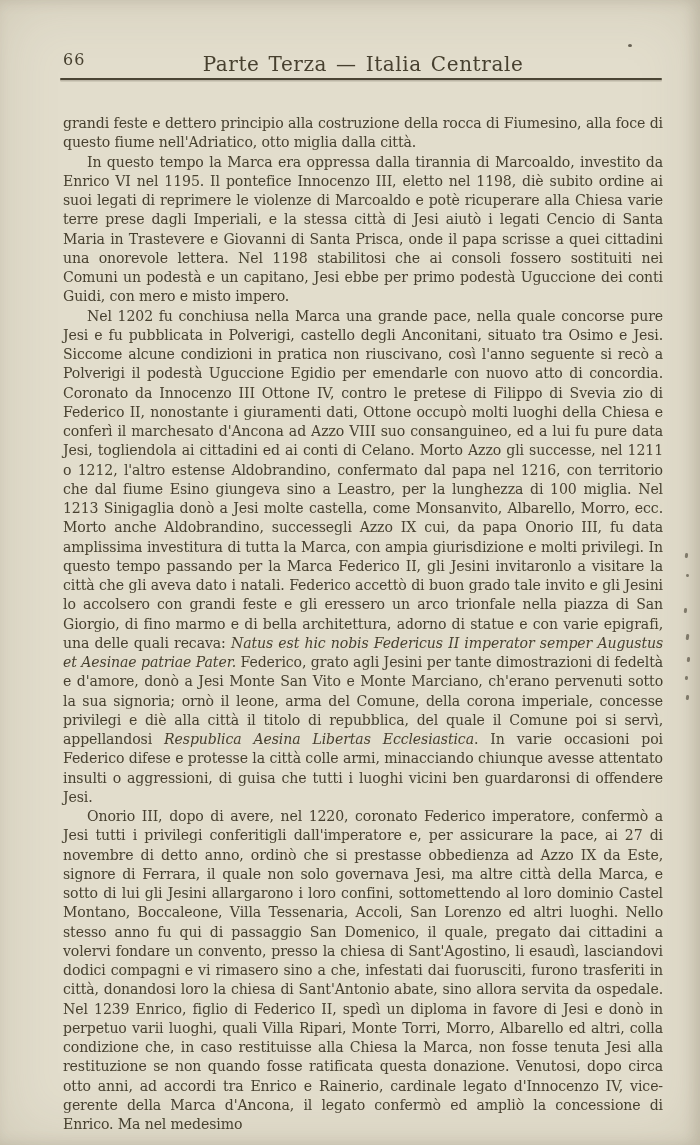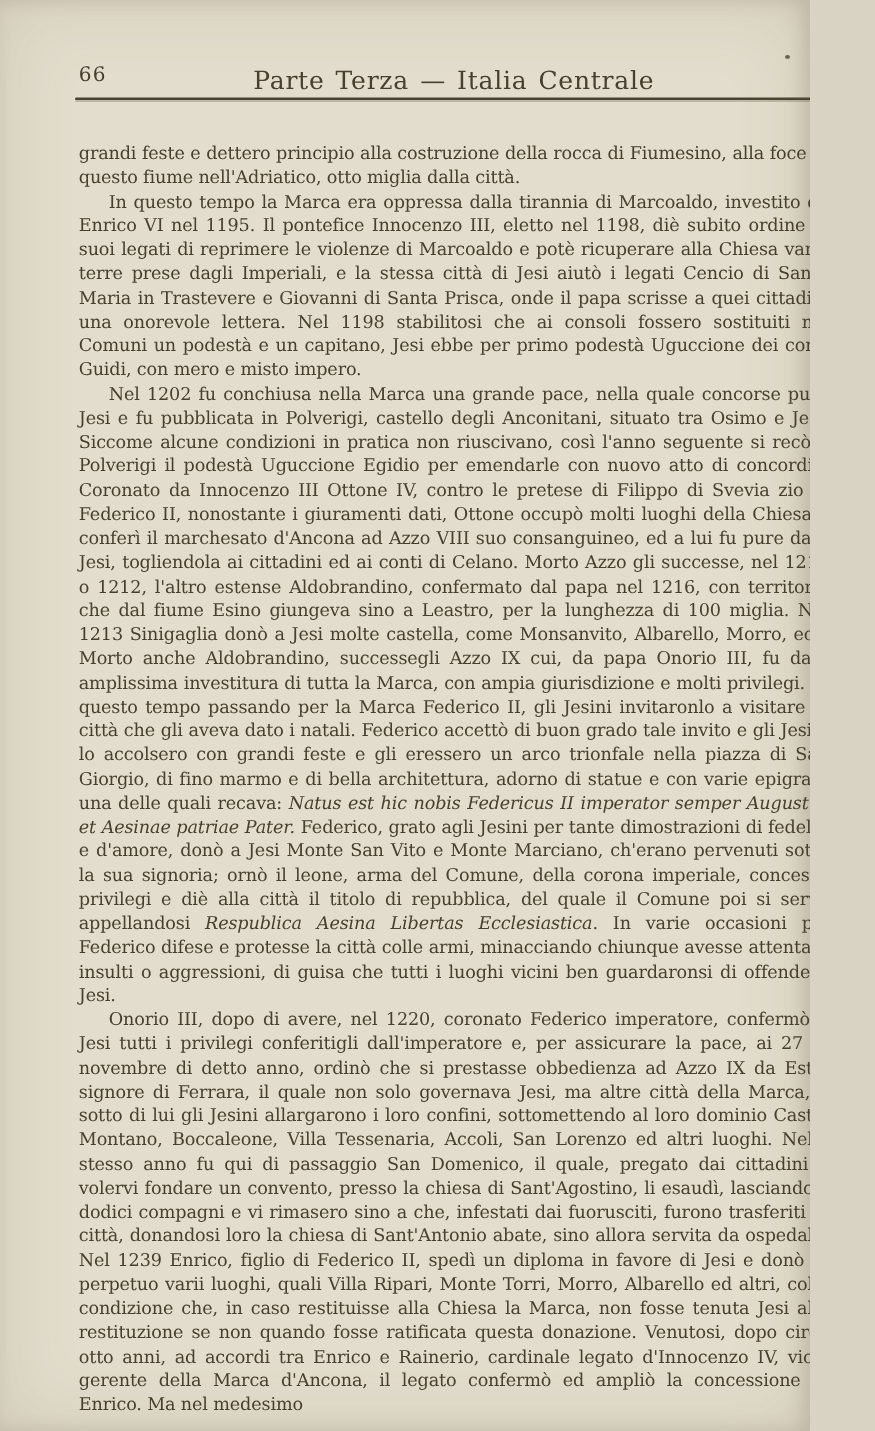--- a/index.html
+++ b/index.html
@@ -2,21 +2,21 @@
 <html><head>
 <meta charset="utf-8">
 <style>
   html, body {
     margin: 0;
     padding: 0;
     background: #d8d3c2;
   }
   .page {
     position: relative;
-    width: 648px;
+    width: 700px;
     height: 1145px;
     background: #e2ddcc;
     overflow: hidden;
     font-family: "DejaVu Serif", "Liberation Serif", serif;
     color: #47402f;
     box-shadow: inset 0 0 60px rgba(120,110,85,0.18), inset -6px 0 14px rgba(110,100,80,0.22);
   }
   
   .page-header {
     position: absolute;

